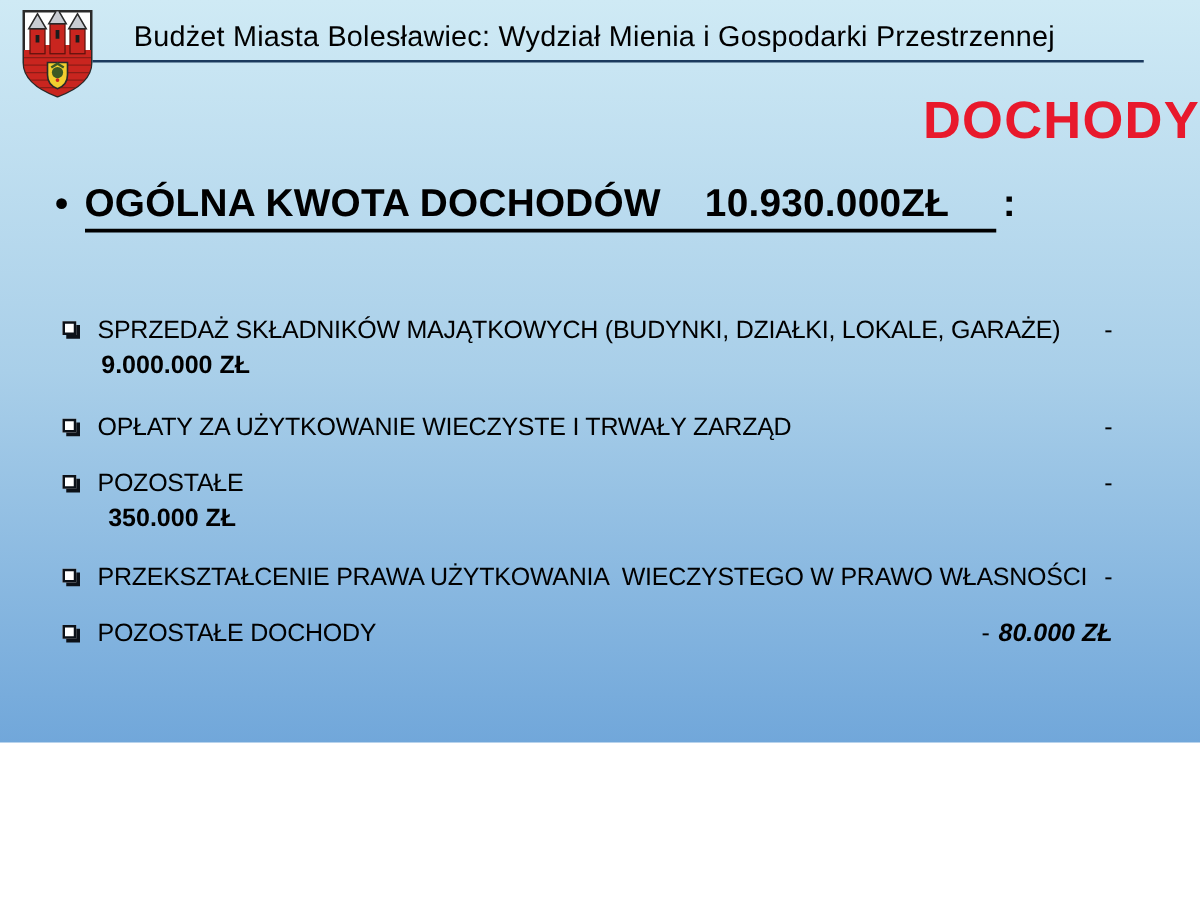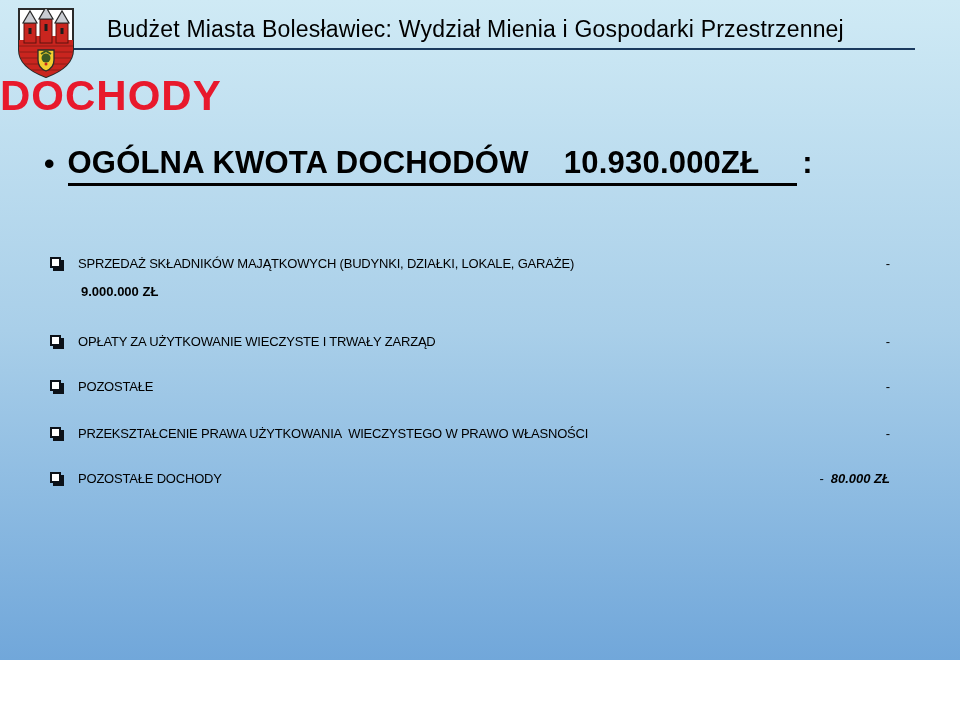--- a/index.html
+++ b/index.html
@@ -9,41 +9,41 @@
     --bg_top:#cfeaf5;
     --bg_mid:#a9cfe9;
     --bg_bottom:#71a7da;
     --crest_red:#c9251f;
     --crest_gold:#f2cf2f;
   }
   *{margin:0;padding:0;box-sizing:border-box;}
   html,body{width:960px;height:720px;}
   body{font-family:"Liberation Sans",sans-serif;color:var(--text_black);}
   .slide{
-    position:relative;width:960px;height:660px;overflow:hidden;
+    position:relative;width:960px;height:594px;overflow:hidden;
     background:linear-gradient(180deg,var(--bg_top) 0%,var(--bg_mid) 50%,var(--bg_bottom) 100%);
   }
   .coat{position:absolute;left:16px;top:6px;}
   .header-title{
     position:absolute;left:107px;top:16px;font-size:23px;letter-spacing:.2px;
     color:var(--text_black);white-space:nowrap;
   }
   .header-rule{position:absolute;left:74px;top:48px;width:841px;height:2px;background:var(--rule_navy);}
   .slide-title{
-    position:absolute;top:72px;left:0;width:100%;text-align:left;
+    position:absolute;top:72px;left:0;width:100%;text-align:right;
     font-size:42px;font-weight:bold;color:var(--accent_red);letter-spacing:1px;
   }
   .headline{position:absolute;left:44px;top:146px;display:flex;align-items:flex-start;font-weight:bold;font-size:31px;}
   .headline .dot{font-size:30px;line-height:36px;margin-right:13px;}
   .hl-underline{
     white-space:pre;border-bottom:3px solid var(--text_black);
     padding:0 38px 3px 0;letter-spacing:.2px;line-height:34px;
   }
   .hl-colon{margin-left:5px;line-height:34px;}
-  .items{position:absolute;left:48px;top:250px;right:70px;font-size:13px;}
+  .items{position:absolute;left:48px;top:250px;right:70px;font-size:20px;}
   .item{margin-bottom:22px;}
   .item:nth-child(2){margin-bottom:17px;}
   .item:nth-child(3){margin-bottom:19px;}
   .item:nth-child(4){margin-bottom:17px;}
   .item-line1{display:flex;align-items:flex-start;line-height:28px;}
   .cb{
     flex:none;width:11px;height:11px;margin:7px 17px 0 2px;
     border:2px solid #0c1118;background:#fff;box-shadow:3px 3px 0 #0c1118;
   }
   .item-text{flex:1;white-space:pre-wrap;letter-spacing:-.2px;}
@@ -133,20 +133,21 @@
         <span class="item-dash">-</span>
       </div>
     </div>
 
     <div class="item">
       <div class="item-line1">
         <span class="cb"></span>
         <span class="item-text">POZOSTAŁE</span>
         <span class="item-dash">-</span>
       </div>
+      <div class="amount"> 350.000 ZŁ</div>
     </div>
 
     <div class="item">
       <div class="item-line1">
         <span class="cb"></span>
         <span class="item-text">PRZEKSZTAŁCENIE PRAWA UŻYTKOWANIA  WIECZYSTEGO W PRAWO WŁASNOŚCI</span>
         <span class="item-dash">-</span>
       </div>
     </div>
 

